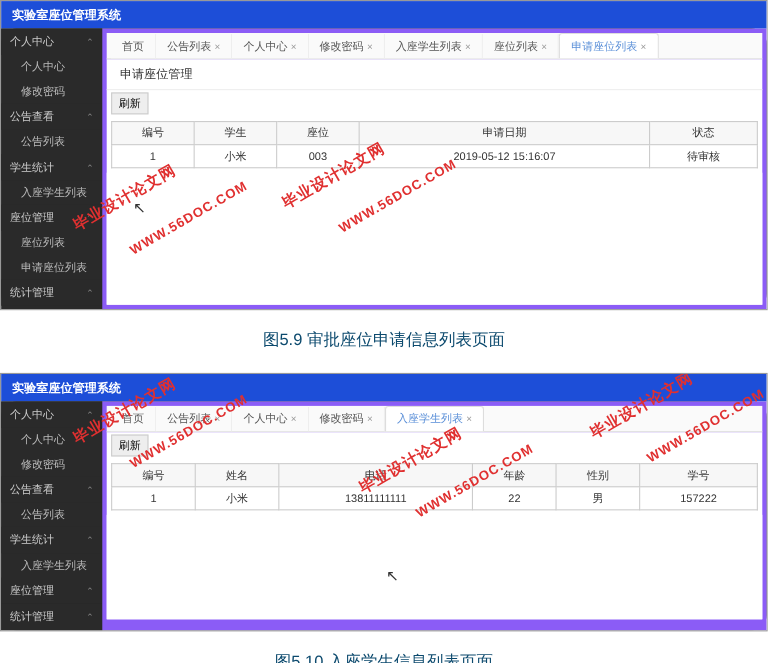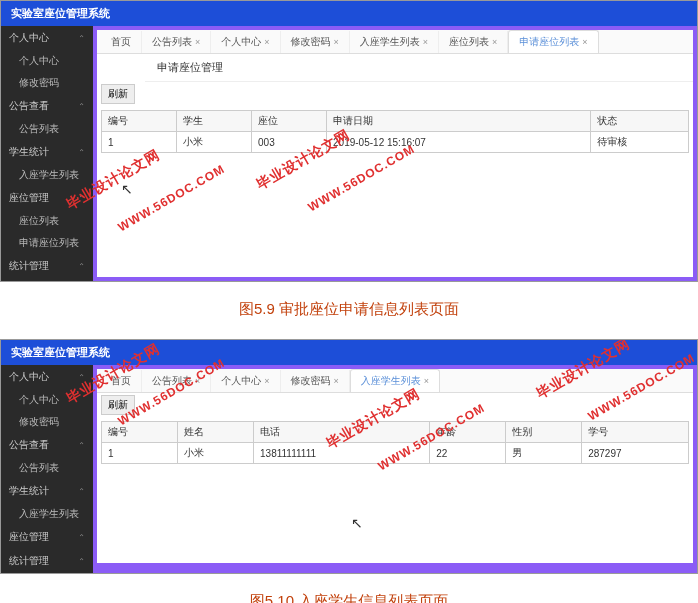--- a/index.html
+++ b/index.html
@@ -11,30 +11,30 @@
     .nav-section { padding: 5px 8px; font-size: 10px; cursor: pointer; display: flex; align-items: center; justify-content: space-between; }
     .nav-section.l1 { background: #2a2a2a; }
     .nav-item { padding: 4px 8px 4px 18px; font-size: 10px; color: #bbb; cursor: pointer; }
     .chev { font-size: 8px; color: #888; }
     .main { flex: 1; background: #8b5cf6; padding: 4px; }
     .tabbar { background: #fafafa; display: flex; align-items: flex-end; height: 24px; padding-left: 4px; border-bottom: 1px solid #ddd; }
     .tab { padding: 4px 10px; font-size: 10px; color: #555; cursor: pointer; border-right: 1px solid #eee; background: #fafafa; display: flex; align-items: center; gap: 3px; }
     .tab.active { background: #fff; border-top: 1px solid #ddd; border-left: 1px solid #ddd; border-right: 1px solid #ddd; border-radius: 3px 3px 0 0; color: #5a8fd8; }
     .tab .x { color: #999; font-size: 9px; }
     .content { background: #fff; }
-    .page-title { padding: 6px 12px; font-size: 11px; color: #333; border-bottom: 1px solid #eee; margin-left: 48px; }
+    .page-title { padding: 6px 12px; font-size: 11px; color: #333; border-bottom: 1px solid #eee; }
     .refresh-row { padding: 2px 4px; }
     .refresh-btn { background: #eee; border: 1px solid #ccc; padding: 2px 6px; font-size: 10px; cursor: pointer; }
     table { width: calc(100% - 8px); margin: 4px; border-collapse: collapse; font-size: 10px; }
-    th, td { border: 1px solid #ccc; padding: 3px 6px; text-align: left; color: #333; }
+    th, td { border: 1px solid #ccc; padding: 3px 6px; text-align: center; color: #333; }
     th { background: #f7f7f7; font-weight: normal; }
     .summary { padding: 4px 12px; font-size: 11px; color: #555; }
     .whitespace1 { height: 120px; background: #fff; }
     .whitespace2 { height: 95px; background: #fff; }
-    .caption { text-align: center; padding: 16px 0 20px; font-size: 15px; color: #c2410c; }
+    .caption { text-align: center; padding: 16px 0 20px; font-size: 15px; color: #0c4a6e; }
     .watermark { position: absolute; color: #e03030; font-weight: bold; transform: rotate(-30deg); pointer-events: none; font-size: 12px; letter-spacing: 1px; z-index: 10; }
     .wm-cn { font-size: 14px; }
     .cursor { position: absolute; font-size: 14px; color: #333; }
   </style>
 </head>
 <body>
 
 <div class="screenshot">
   <div class="topbar">实验室座位管理系统</div>
   <div class="layout">
@@ -199,21 +199,21 @@
             <th>学号</th>
           </tr>
             </thead>
           <tbody>
               <tr>
             <td>1</td>
             <td>小米</td>
             <td>13811111111</td>
             <td>22</td>
             <td>男</td>
-            <td>287297</td>
+            <td>157222</td>
           </tr>
             </tbody>
         </table>
         <div class="whitespace2"></div>
       </div>
     </div>
   </div>
   <div class="cursor" style="left:350px;top:175px;">↖</div>
   <div class="watermark wm-cn" style="left:60px;top:25px;">毕业设计论文网</div>
   <div class="watermark" style="left:110px;top:45px;">WWW.56DOC.COM</div>

